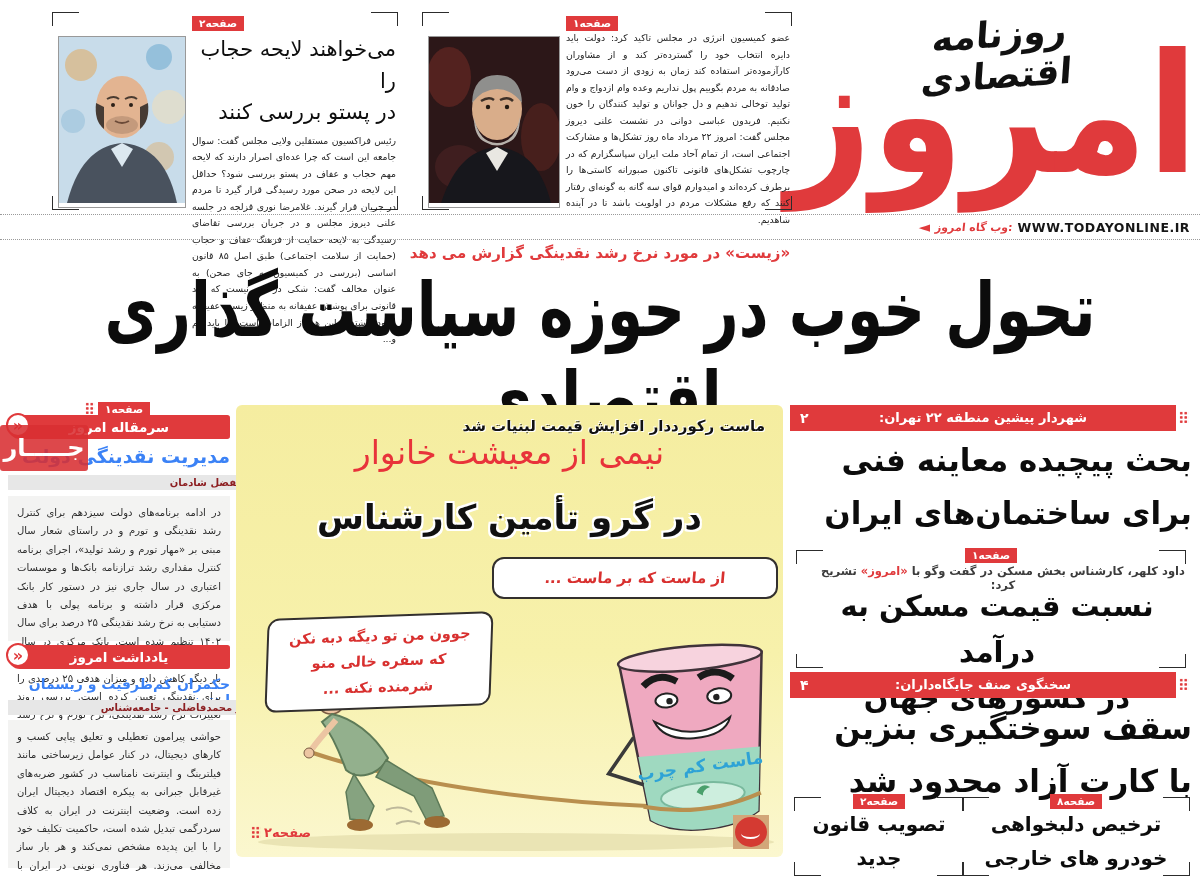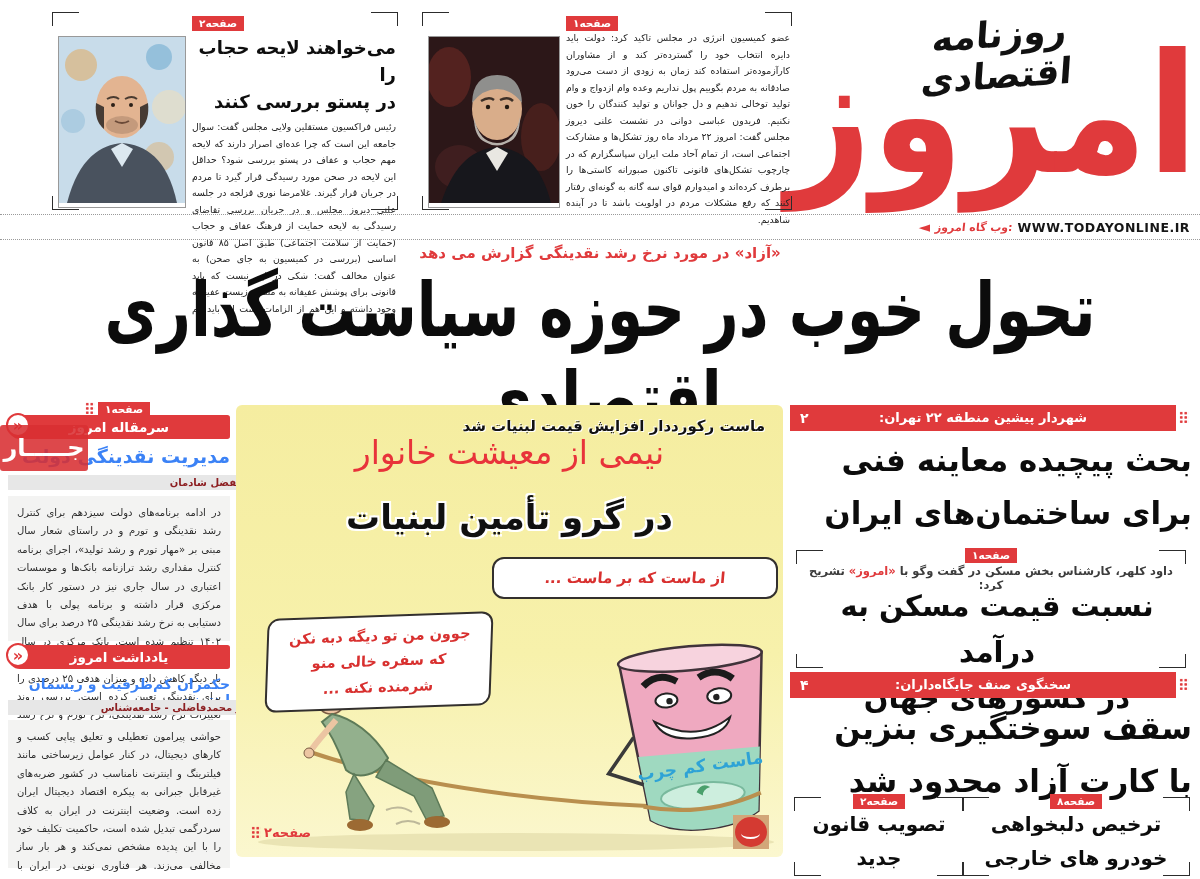--- a/index.html
+++ b/index.html
@@ -17,21 +17,21 @@
   
   .tarticle{position:absolute;top:12px;height:198px;}
   .a-left{left:52px;width:346px;}
   .a-mid{left:422px;width:370px;}
   .tphoto{position:absolute;left:6px;top:24px;border:1px solid #999;}
   .tcol{position:absolute;right:2px;top:0;}
   .a-left .tcol{width:204px;}
   .a-mid .tcol{width:224px;}
   .badge-row{text-align:left;height:16px;}
   .badge{background:#e03a3c;color:#fff;font-size:10.5px;font-weight:bold;padding:1px 7px 2px;display:inline-block;}
-  .ttitle{margin:6px 0 4px;font-size:18px;line-height:1.5;font-weight:bold;color:#0e0e0e;text-align:right;}
+  .ttitle{margin:6px 0 4px;font-size:21px;line-height:1.5;font-weight:normal;color:#0e0e0e;text-align:right;}
   .tbody{margin:2px 0 0;font-size:9.3px;line-height:1.78;text-align:justify;color:#222;}
 
   
   .c{position:absolute;width:26px;height:13px;border:0 solid #2c2c2c;}
   .c.tl{top:0;left:0;border-top-width:1.5px;border-left-width:1.5px;}
   .c.tr{top:0;right:0;border-top-width:1.5px;border-right-width:1.5px;}
   .c.bl{bottom:0;left:0;border-bottom-width:1.5px;border-left-width:1.5px;}
   .c.br{bottom:0;right:0;border-bottom-width:1.5px;border-right-width:1.5px;}
 
   
@@ -104,21 +104,21 @@
   .r1-bar{top:7px;} .r3-bar{top:274px;}
   .rbar{position:absolute;left:0;top:0;width:386px;height:26px;background:#e03a3c;color:#fff;
         font-size:13px;font-weight:bold;text-align:center;line-height:26px;}
   .rnum{position:absolute;left:10px;top:0;font-size:14px;font-weight:bold;}
   .rbar-dots{position:absolute;right:0;top:6px;}
   .rhead{position:absolute;left:0;width:402px;margin:0;text-align:right;font-size:31px;line-height:1.72;
          font-weight:bold;color:#0c0c0c;}
   .r1-head{top:36px;} .r3-head{top:304px;}
   .rbox{position:absolute;top:152px;left:6px;width:390px;height:118px;}
   .rbadge{position:absolute;top:-6px;left:0;width:100%;text-align:center;}
-  .rkicker{position:absolute;top:14px;left:0;width:100%;text-align:center;font-size:11.5px;color:#3c3c3c;font-weight:bold;}
+  .rkicker{position:absolute;top:14px;left:12px;width:100%;text-align:center;font-size:11.5px;color:#3c3c3c;font-weight:bold;}
   .brand{color:#e03a3c;}
   .rhead2{position:absolute;top:28px;left:0;width:100%;margin:6px;text-align:center;
           font-size:29px;line-height:1.58;font-weight:bold;color:#0c0c0c;}
   .bbox{position:absolute;top:399px;height:79px;}
   .bb-right{right:2px;width:228px;}
   .bb-left{left:4px;width:170px;}
   .bbadge{position:absolute;top:-7px;left:0;width:100%;text-align:center;}
   .bhead{position:absolute;top:10px;left:0;width:100%;margin:0;text-align:center;
          font-size:20px;line-height:1.7;font-weight:bold;color:#0c0c0c;}
 </style>
@@ -195,21 +195,21 @@
   </div>
 
   <div class="dateline-strip">
     <div class="website">
       <span class="arrow">◄</span>
       <span class="wlabel">وب گاه امروز:</span>
       <span class="wurl">WWW.TODAYONLINE.IR</span>
     </div>
   </div>
 
-  <div class="kicker">«آزاد» در مورد نرخ رشد نقدینگی گزارش می دهد</div>
+  <div class="kicker">«زیست» در مورد نرخ رشد نقدینگی گزارش می دهد</div>
   <h1 class="mainhead">تحول خوب در حوزه سیاست گذاری اقتصادی</h1>
 
   <div class="leftcol">
     <div class="lc-badge">
       <span class="badge">صفحه۱</span><span class="dots"></span>
     </div>
 
     <div class="secbar ed-bar">
       <span class="circ">«</span>
       <span>سرمقاله امروز</span>
@@ -235,21 +235,21 @@
       <span>حواشی پیرامون تعطیلی و تعلیق پیاپی کسب و کارهای دیجیتال، در کنار عوامل زیرساختی مانند فیلترینگ و اینترنت نامناسب در کشور ضربه‌های غیرقابل جبرانی به پیکره اقتصاد دیجیتال ایران زده است. وضعیت اینترنت در ایران به کلاف سردرگمی تبدیل شده است، حاکمیت تکلیف خود را با این پدیده مشخص نمی‌کند و هر بار ساز مخالفی می‌زند. هر فناوری نوینی در ایران با مشکلاتی روبه‌رو شده است. این مشکلات وقتی بیشتر می‌شود که حکمران ظرفیت درک، شناخت، بهره‌برداری مناسب یا فائق آمدن بر پیچیدگی خود درباره فرصت‌ها و تهدیدهای فناوری جدید را ندارد</span>
       
     </div>
   </div>
 
   <div class="wm">جـــــار</div>
 
   <div class="cartoon">
     <div class="c-kicker">ماست رکورددار افزایش قیمت لبنیات شد</div>
     <div class="c-red">نیمی از معیشت خانوار</div>
-    <div class="c-black">در گرو تأمین لبنیات</div>
+    <div class="c-black">در گرو تأمین کارشناس</div>
 
     <div class="bubble b-right">
       <span class="b-lead">از ماست که بر ماست ...</span>
     </div>
     <div class="bubble b-left prelines">جوون من تو دیگه دبه نکن
 که سفره خالی منو
 شرمنده نکنه ...</div>
 
     <svg class="c-art" width="547" height="235" viewBox="0 0 547 235">
       <ellipse cx="280" cy="222" rx="258" ry="9" fill="#eae4b4"></ellipse>

